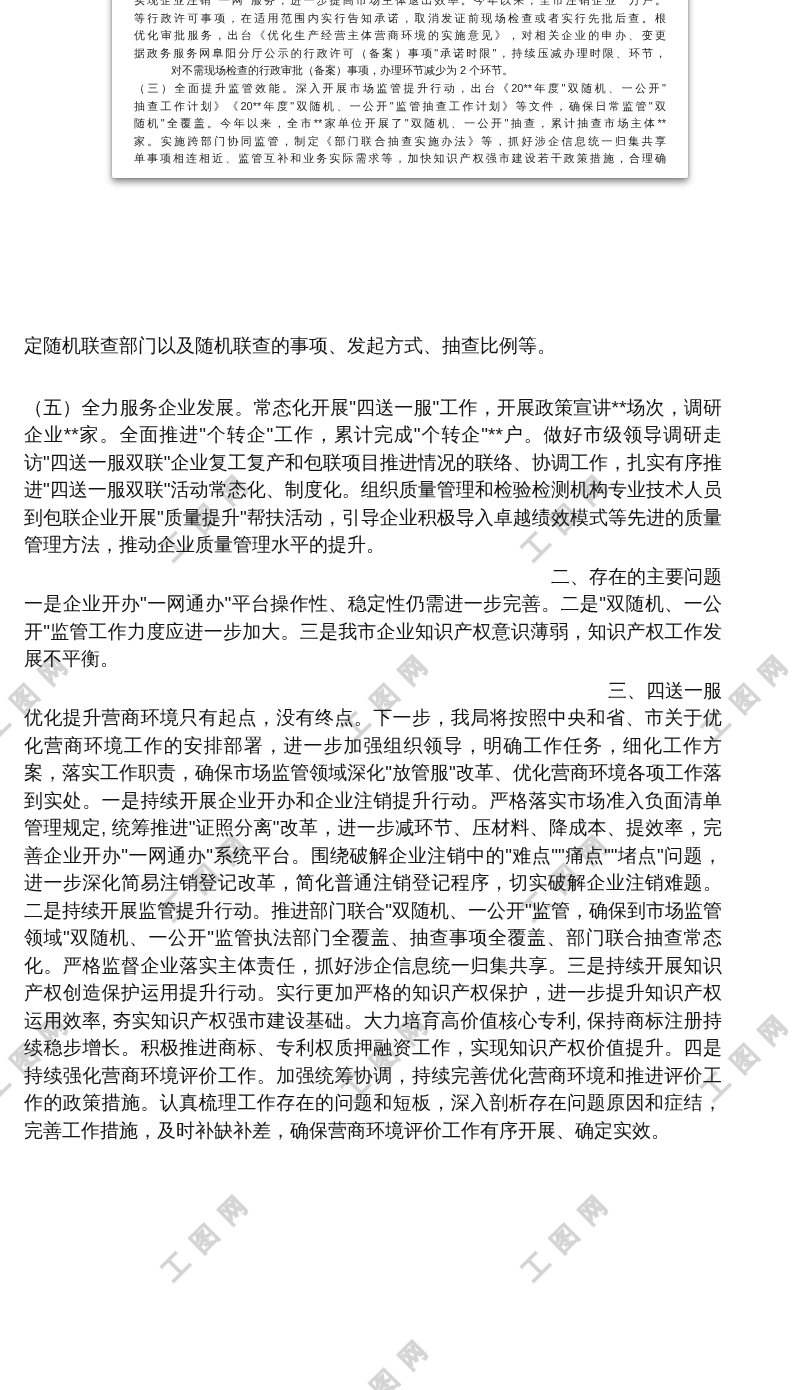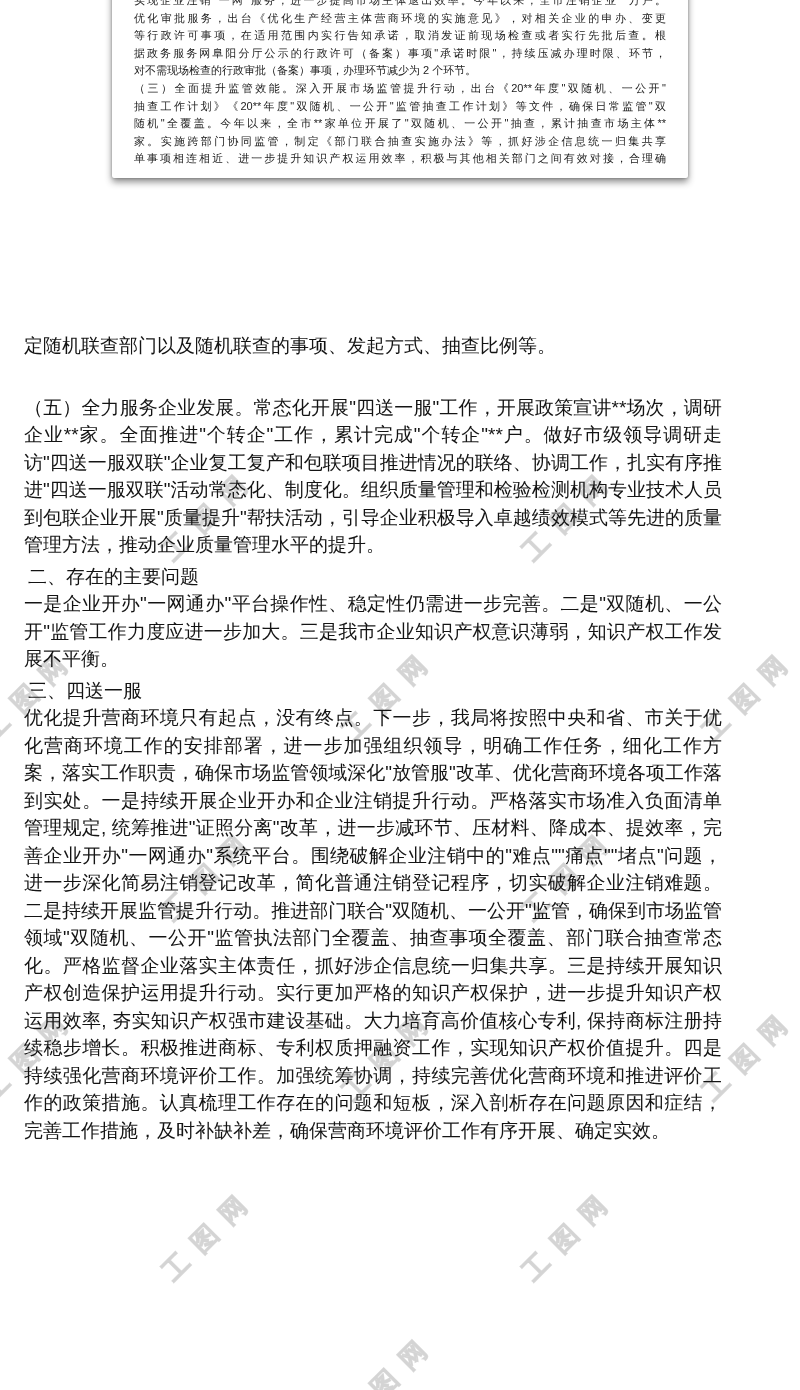--- a/index.html
+++ b/index.html
@@ -53,20 +53,21 @@
     font-size: 11px;
     line-height: 17.6px;
     color: #1c1c1c;
     white-space: nowrap;
     text-align: justify;
     text-align-last: justify;
     overflow: hidden;
   }
   .thumb-line.short {
     text-align-last: left;
+    margin-left: 37px;
   }
 
   
   #doc-body {
     position: absolute;
     left: 0;
     top: 332px;
     width: 744px;
     box-sizing: border-box;
     padding: 0 22px 0 24px;
@@ -75,21 +76,21 @@
     font-size: 19px;
     line-height: 27.5px;
   }
   .para {
     margin: 0;
     text-align: justify;
   }
   .para.gap-before { margin-top: 34px; }
   .heading {
     margin: 4px 0 0 4px;
-    text-align: left;
+    text-align: right;
   }
 </style>
 </head>
 <body>
 
 <div id="screen">
 
   <div id="wm-layer">
     <span class="wm" style="left:147px; top:495px;">工图网</span>
     <span class="wm" style="left:507px; top:495px;">工图网</span>
@@ -101,29 +102,29 @@
     <span class="wm" style="left:-33px; top:1035px;">工图网</span>
     <span class="wm" style="left:327px; top:1035px;">工图网</span>
     <span class="wm" style="left:687px; top:1035px;">工图网</span>
     <span class="wm" style="left:147px; top:1215px;">工图网</span>
     <span class="wm" style="left:507px; top:1215px;">工图网</span>
     <span class="wm" style="left:327px; top:1360px;">工图网</span>
   </div>
 
   <div id="page-thumb">
     <div class="thumb-line">实现企业注销"一网"服务，进一步提高市场主体退出效率。今年以来，全市注销企业**万户。</div>
+    <div class="thumb-line">等行政许可事项，在适用范围内实行告知承诺，取消发证前现场检查或者实行先批后查。根</div>
     <div class="thumb-line">优化审批服务，出台《优化生产经营主体营商环境的实施意见》，对相关企业的申办、变更</div>
-    <div class="thumb-line">等行政许可事项，在适用范围内实行告知承诺，取消发证前现场检查或者实行先批后查。根</div>
     <div class="thumb-line">据政务服务网阜阳分厅公示的行政许可（备案）事项"承诺时限"，持续压减办理时限、环节，</div>
     <div class="thumb-line short">对不需现场检查的行政审批（备案）事项，办理环节减少为 2 个环节。</div>
     <div class="thumb-line">（三）全面提升监管效能。深入开展市场监管提升行动，出台《20**年度"双随机、一公开"</div>
     <div class="thumb-line">抽查工作计划》《20**年度"双随机、一公开"监管抽查工作计划》等文件，确保日常监管"双</div>
     <div class="thumb-line">随机"全覆盖。今年以来，全市**家单位开展了"双随机、一公开"抽查，累计抽查市场主体**</div>
     <div class="thumb-line">家。实施跨部门协同监管，制定《部门联合抽查实施办法》等，抓好涉企信息统一归集共享</div>
-    <div class="thumb-line">单事项相连相近、进一步提升知识产权运用效率，积极与其他相关部门之间有效对接，合理确</div>
+    <div class="thumb-line">单事项相连相近、监管互补和业务实际需求等，加快知识产权强市建设若干政策措施，合理确</div>
   </div>
 
   <div id="doc-body">
     <p class="para">定随机联查部门以及随机联查的事项、发起方式、抽查比例等。</p>
     <p class="para gap-before">（五）全力服务企业发展。常态化开展"四送一服"工作，开展政策宣讲**场次，调研企业**家。全面推进"个转企"工作，累计完成"个转企"**户。做好市级领导调研走访"四送一服双联"企业复工复产和包联项目推进情况的联络、协调工作，扎实有序推进"四送一服双联"活动常态化、制度化。组织质量管理和检验检测机构专业技术人员到包联企业开展"质量提升"帮扶活动，引导企业积极导入卓越绩效模式等先进的质量管理方法，推动企业质量管理水平的提升。</p>
     <p class="para heading">二、存在的主要问题</p>
     <p class="para">一是企业开办"一网通办"平台操作性、稳定性仍需进一步完善。二是"双随机、一公开"监管工作力度应进一步加大。三是我市企业知识产权意识薄弱，知识产权工作发展不平衡。</p>
     <p class="para heading">三、四送一服</p>
     <p class="para">优化提升营商环境只有起点，没有终点。下一步，我局将按照中央和省、市关于优化营商环境工作的安排部署，进一步加强组织领导，明确工作任务，细化工作方案，落实工作职责，确保市场监管领域深化"放管服"改革、优化营商环境各项工作落到实处。一是持续开展企业开办和企业注销提升行动。严格落实市场准入负面清单管理规定, 统筹推进"证照分离"改革，进一步减环节、压材料、降成本、提效率，完善企业开办"一网通办"系统平台。围绕破解企业注销中的"难点""痛点""堵点"问题，进一步深化简易注销登记改革，简化普通注销登记程序，切实破解企业注销难题。二是持续开展监管提升行动。推进部门联合"双随机、一公开"监管，确保到市场监管领域"双随机、一公开"监管执法部门全覆盖、抽查事项全覆盖、部门联合抽查常态化。严格监督企业落实主体责任，抓好涉企信息统一归集共享。三是持续开展知识产权创造保护运用提升行动。实行更加严格的知识产权保护，进一步提升知识产权运用效率, 夯实知识产权强市建设基础。大力培育高价值核心专利, 保持商标注册持续稳步增长。积极推进商标、专利权质押融资工作，实现知识产权价值提升。四是持续强化营商环境评价工作。加强统筹协调，持续完善优化营商环境和推进评价工作的政策措施。认真梳理工作存在的问题和短板，深入剖析存在问题原因和症结，完善工作措施，及时补缺补差，确保营商环境评价工作有序开展、确定实效。</p>
   </div>

